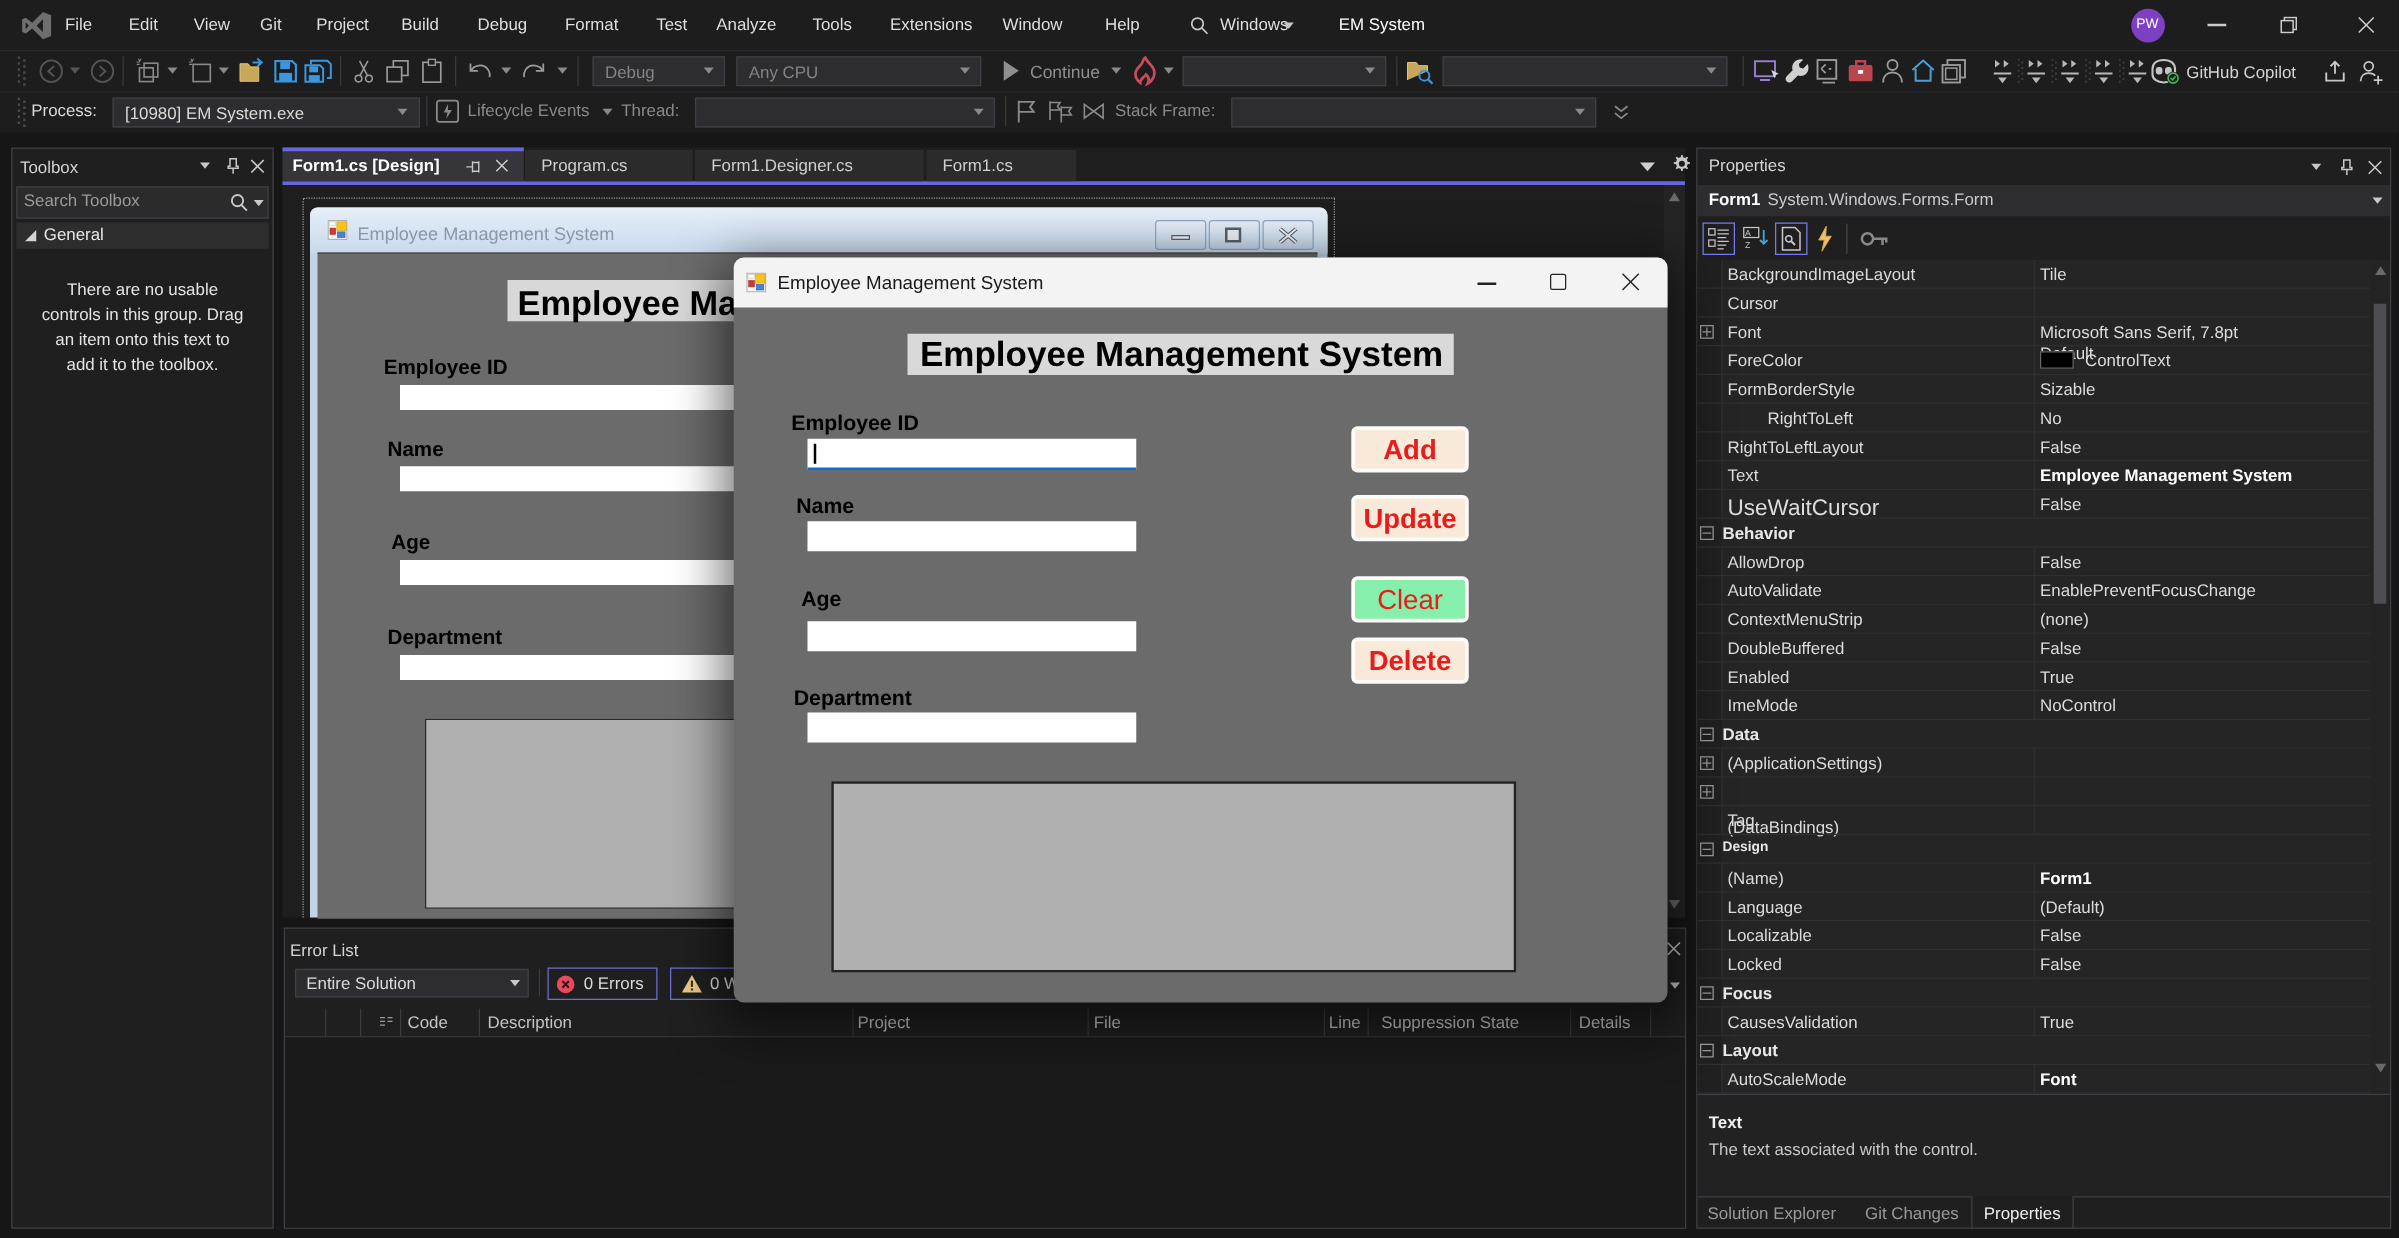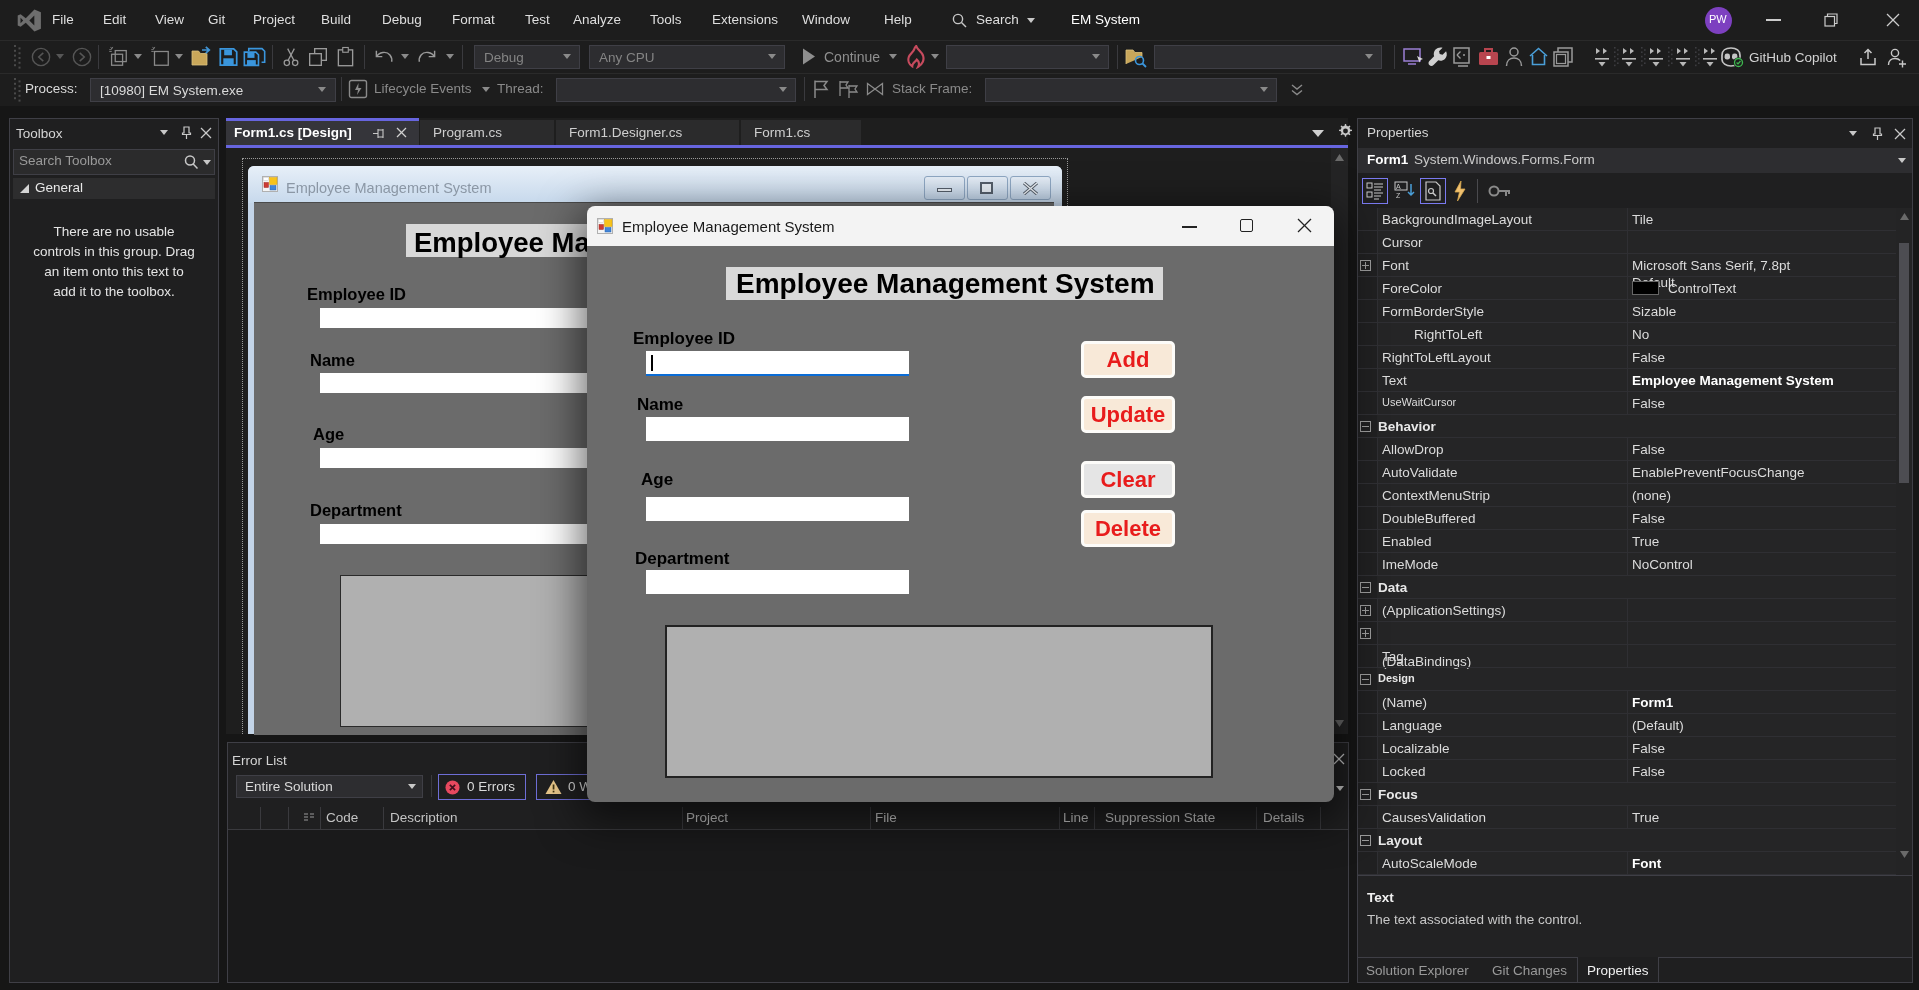--- a/index.html
+++ b/index.html
@@ -28,21 +28,21 @@
 <div class="tx" style="left:525px;top:12px;font-size:13.5px;color:#dfdfdf;">Test</div>
 <div class="tx" style="left:573px;top:12px;font-size:13.5px;color:#dfdfdf;">Analyze</div>
 <div class="tx" style="left:650px;top:12px;font-size:13.5px;color:#dfdfdf;">Tools</div>
 <div class="tx" style="left:712px;top:12px;font-size:13.5px;color:#dfdfdf;">Extensions</div>
 <div class="tx" style="left:802px;top:12px;font-size:13.5px;color:#dfdfdf;">Window</div>
 <div class="tx" style="left:884px;top:12px;font-size:13.5px;color:#dfdfdf;">Help</div>
 <svg class="abs" style="left:952px;top:13px;" width="15" height="15" viewBox="0 0 15 15">
     <circle cx="6" cy="6" r="4.6" fill="none" stroke="#c8c8c8" stroke-width="1.4"></circle>
     <line x1="9.5" y1="9.5" x2="14" y2="14" stroke="#c8c8c8" stroke-width="1.4"></line>
   </svg>
-<div class="tx" style="left:976px;top:12px;font-size:13.5px;color:#dfdfdf;">Search</div>
+<div class="tx" style="left:976px;top:12px;font-size:13.5px;color:#dfdfdf;">Windows</div>
 <div class="caretl" style="left:1027px;top:18px;"></div>
 <div class="tx" style="left:1071px;top:12px;font-size:13.5px;color:#ffffff;">EM System</div>
 <div class="abs" style="left:1705px;top:7px;width:27px;height:27px;border-radius:50%;background:#7d40c0;"></div>
 <div class="tx" style="left:1709px;top:13px;font-size:11px;color:#fff;">PW</div>
 <div class="abs" style="left:1766px;top:19px;width:15px;height:1.5px;background:#cccccc;"></div>
 <svg class="abs" style="left:1824px;top:13px;" width="14" height="14" viewBox="0 0 14 14">
     <rect x="1" y="3.5" width="9.5" height="9.5" fill="none" stroke="#ccc" stroke-width="1.2"></rect>
     <path d="M3.5 3.5 L3.5 1 L13 1 L13 10.5 L10.5 10.5" fill="none" stroke="#ccc" stroke-width="1.2"></path>
   </svg>
 <svg class="abs" style="left:1886px;top:13px;" width="14" height="14" viewBox="0 0 14 14">
@@ -535,21 +535,21 @@
 <div class="tx" style="left:1382px;top:350px;font-size:13.5px;color:#dcdcdc;">RightToLeftLayout</div>
 <div class="tx" style="left:1632px;top:350px;font-size:13.5px;font-weight:normal;color:#dcdcdc;">False</div>
 <div class="abs" style="left:1358px;top:391px;width:538px;height:1px;background:#2f2f33;"></div>
 <div class="abs" style="left:1377px;top:369px;width:1px;height:23px;background:#2f2f33;"></div>
 <div class="abs" style="left:1627px;top:369px;width:1px;height:23px;background:#2f2f33;"></div>
 <div class="tx" style="left:1382px;top:373px;font-size:13.5px;color:#dcdcdc;">Text</div>
 <div class="tx" style="left:1632px;top:373px;font-size:13.5px;font-weight:bold;color:#ffffff;">Employee Management System</div>
 <div class="abs" style="left:1358px;top:414px;width:538px;height:1px;background:#2f2f33;"></div>
 <div class="abs" style="left:1377px;top:392px;width:1px;height:23px;background:#2f2f33;"></div>
 <div class="abs" style="left:1627px;top:392px;width:1px;height:23px;background:#2f2f33;"></div>
-<div class="tx" style="left:1382px;top:396px;font-size:11px;color:#dcdcdc;">UseWaitCursor</div>
+<div class="tx" style="left:1382px;top:396px;font-size:18px;color:#dcdcdc;">UseWaitCursor</div>
 <div class="tx" style="left:1632px;top:396px;font-size:13.5px;font-weight:normal;color:#dcdcdc;">False</div>
 <div class="abs" style="left:1358px;top:437px;width:538px;height:1px;background:#2f2f33;"></div>
 <div class="abs" style="left:1360px;top:421px;width:11px;height:11px;border:1px solid #9a9a9a;box-sizing:border-box;"></div>
 <div class="abs" style="left:1362px;top:426px;width:7px;height:1px;background:#9a9a9a;"></div>
 <div class="tx" style="left:1378px;top:419px;font-size:13.5px;font-weight:bold;color:#e8e8e8;">Behavior</div>
 <div class="abs" style="left:1358px;top:460px;width:538px;height:1px;background:#2f2f33;"></div>
 <div class="abs" style="left:1377px;top:438px;width:1px;height:23px;background:#2f2f33;"></div>
 <div class="abs" style="left:1627px;top:438px;width:1px;height:23px;background:#2f2f33;"></div>
 <div class="tx" style="left:1382px;top:442px;font-size:13.5px;color:#dcdcdc;">AllowDrop</div>
 <div class="tx" style="left:1632px;top:442px;font-size:13.5px;font-weight:normal;color:#dcdcdc;">False</div>
@@ -681,14 +681,14 @@
 <div class="tx" style="left:637px;top:395px;font-size:17px;font-weight:bold;color:#000;">Name</div>
 <div class="tx" style="left:641px;top:470px;font-size:17px;font-weight:bold;color:#000;">Age</div>
 <div class="tx" style="left:635px;top:549px;font-size:17px;font-weight:bold;color:#000;">Department</div>
 <div class="abs" style="left:646px;top:351px;width:263px;height:25px;background:#fff;border-bottom:2.5px solid #0a6cd6;box-sizing:border-box;"></div>
 <div class="abs" style="left:651px;top:355px;width:1.5px;height:16px;background:#000;"></div>
 <div class="abs" style="left:646px;top:417px;width:263px;height:24px;background:#fff;"></div>
 <div class="abs" style="left:646px;top:497px;width:263px;height:24px;background:#fff;"></div>
 <div class="abs" style="left:646px;top:570px;width:263px;height:24px;background:#fff;"></div>
 <div class="abs" style="left:1081px;top:341px;width:94px;height:37px;background:#f8e9d8;border:3px solid #fdfcf9;border-radius:5px;box-sizing:border-box;text-align:center;line-height:31px;font-size:22px;font-weight:bold;color:#e81c1c;font-family:'Liberation Sans',sans-serif;">Add</div>
 <div class="abs" style="left:1081px;top:396px;width:94px;height:37px;background:#f8e9d8;border:3px solid #fdfcf9;border-radius:5px;box-sizing:border-box;text-align:center;line-height:31px;font-size:22px;font-weight:bold;color:#e81c1c;font-family:'Liberation Sans',sans-serif;">Update</div>
-<div class="abs" style="left:1081px;top:461px;width:94px;height:37px;background:#e5e5e5;border:3px solid #fdfcf9;border-radius:5px;box-sizing:border-box;text-align:center;line-height:31px;font-size:22px;font-weight:bold;color:#e81c1c;font-family:'Liberation Sans',sans-serif;">Clear</div>
+<div class="abs" style="left:1081px;top:461px;width:94px;height:37px;background:#86efac;border:3px solid #fdfcf9;border-radius:5px;box-sizing:border-box;text-align:center;line-height:31px;font-size:22px;font-weight:normal;color:#e81c1c;font-family:'Liberation Sans',sans-serif;">Clear</div>
 <div class="abs" style="left:1081px;top:510px;width:94px;height:37px;background:#f8e9d8;border:3px solid #fdfcf9;border-radius:5px;box-sizing:border-box;text-align:center;line-height:31px;font-size:22px;font-weight:bold;color:#e81c1c;font-family:'Liberation Sans',sans-serif;">Delete</div>
 <div class="abs" style="left:665px;top:625px;width:548px;height:153px;background:#b0b0b0;border:2px solid #222;box-sizing:border-box;"></div>
 </body></html>

